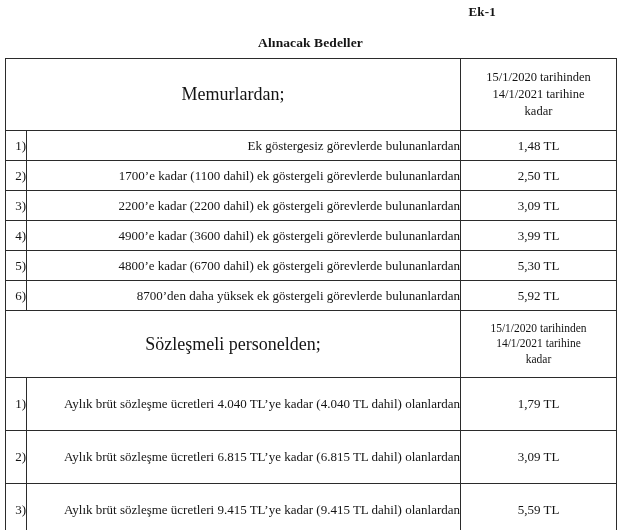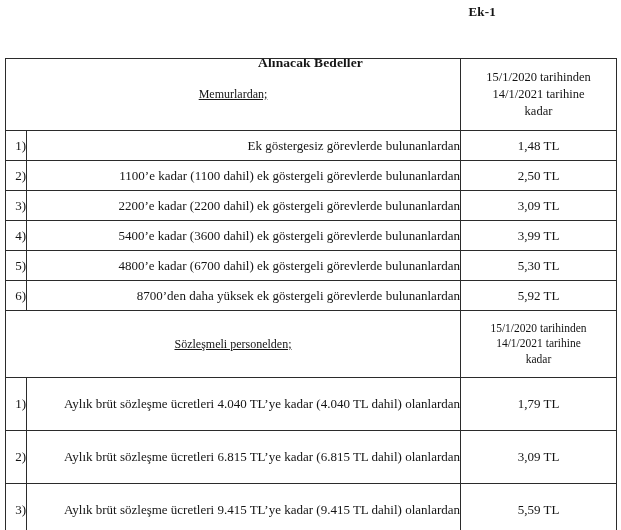--- a/index.html
+++ b/index.html
@@ -36,21 +36,20 @@
   
   .doc-title {
     position: absolute;
     top: 35px;
     left: 0;
     width: 621px;
     text-align: center;
     font-size: 13.5px;
     font-weight: bold;
     letter-spacing: 0.1px;
-    margin-top: 20px;
   }
 
   
   .fee-table {
     position: absolute;
     top: 58px;
     left: 5px;
     width: 611px;
     border-collapse: collapse;
     table-layout: fixed;
@@ -87,23 +86,22 @@
     text-align: center;
     font-size: 13px;
     padding: 2px 2px;
     white-space: nowrap;
     font-family: Liberation Serif, serif;
   }
 
   
   .cell-section {
     text-align: center;
-    font-size: 12px;
+    font-size: 18px;
     padding: 4px 6px;
-    text-decoration: underline;
   }
 
   
   .cell-date {
     text-align: center;
     font-size: 12.5px;
     line-height: 1.35;
     padding: 4px 5px;
   }
   .cell-date.small {
@@ -143,31 +141,31 @@
         </td>
       </tr>
 
       <tr class="row-single">
         <td class="cell-num">1)</td>
         <td class="cell-desc">Ek göstergesiz görevlerde bulunanlardan</td>
         <td class="cell-value">1,48 TL</td>
       </tr>
       <tr class="row-single">
         <td class="cell-num">2)</td>
-        <td class="cell-desc">1100’e kadar (1100 dahil) ek göstergeli görevlerde bulunanlardan</td>
+        <td class="cell-desc">1700’e kadar (1100 dahil) ek göstergeli görevlerde bulunanlardan</td>
         <td class="cell-value">2,50 TL</td>
       </tr>
       <tr class="row-single">
         <td class="cell-num">3)</td>
         <td class="cell-desc">2200’e kadar (2200 dahil) ek göstergeli görevlerde bulunanlardan</td>
         <td class="cell-value">3,09 TL</td>
       </tr>
       <tr class="row-single">
         <td class="cell-num">4)</td>
-        <td class="cell-desc">5400’e kadar (3600 dahil) ek göstergeli görevlerde bulunanlardan</td>
+        <td class="cell-desc">4900’e kadar (3600 dahil) ek göstergeli görevlerde bulunanlardan</td>
         <td class="cell-value">3,99 TL</td>
       </tr>
       <tr class="row-single">
         <td class="cell-num">5)</td>
         <td class="cell-desc">4800’e kadar (6700 dahil)  ek göstergeli görevlerde bulunanlardan</td>
         <td class="cell-value">5,30 TL</td>
       </tr>
       <tr class="row-single">
         <td class="cell-num">6)</td>
         <td class="cell-desc">8700’den daha yüksek ek göstergeli görevlerde bulunanlardan</td>

